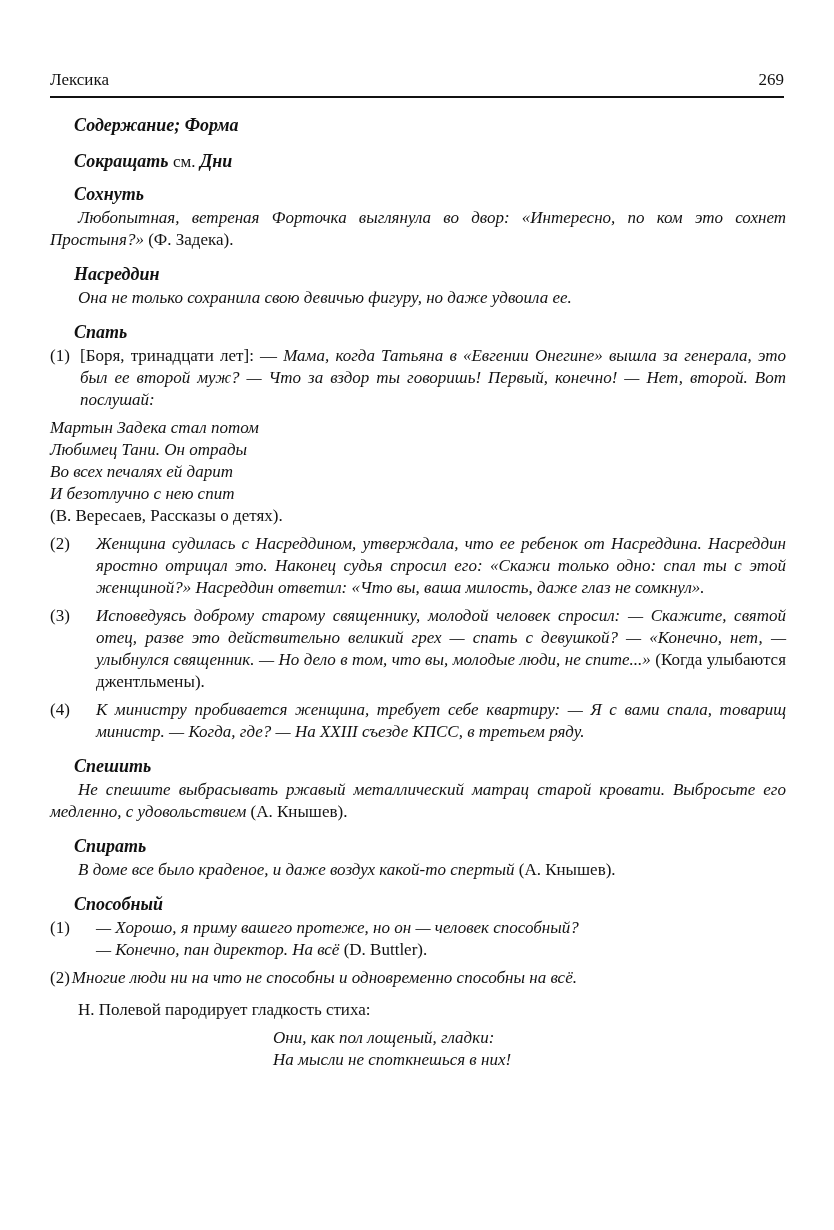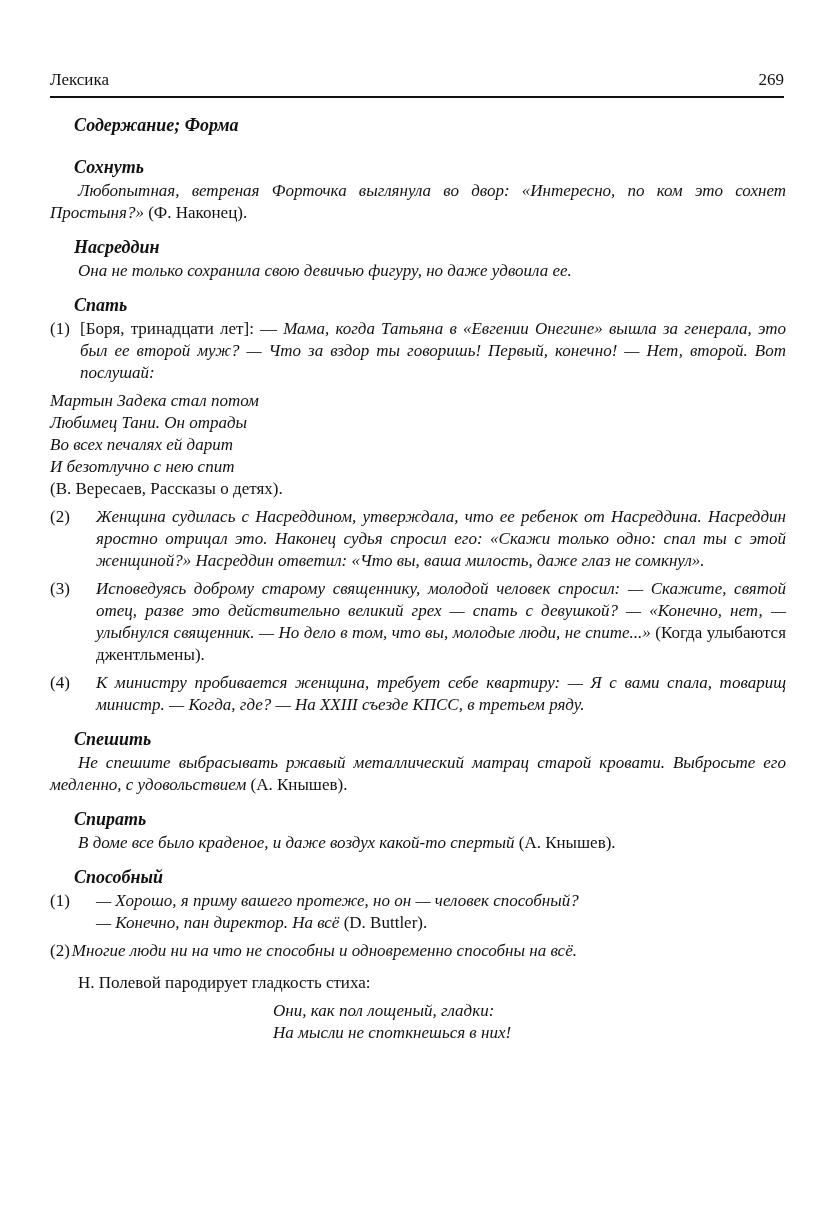--- a/index.html
+++ b/index.html
@@ -33,25 +33,30 @@
     <div class="title">Лексика</div>
     <div class="num">269</div>
   </div>
   <div class="rule"></div>
 
   <div class="content">
 
     <div class="entry-head">Содержание; Форма</div>
     <div class="gap-m"></div>
 
+    <div class="entry-head">
+      <span>Сокращать</span>
+      <span style="font-weight:normal;font-style:normal;font-size:17px;">см.</span>
+      <span>Дни</span>
+    </div>
     <div class="gap-s"></div>
 
     <div class="entry-head">Сохнуть</div>
     <div class="p indent">
-      <span class="it">Любопытная, ветреная Форточка выглянула во двор: «Интересно, по ком это сохнет Простыня?»</span><span> (Ф. Наконец).</span>
+      <span class="it">Любопытная, ветреная Форточка выглянула во двор: «Интересно, по ком это сохнет Простыня?»</span><span> (Ф. Задека).</span>
     </div>
     <div class="gap-m"></div>
 
     <div class="entry-head">Насреддин</div>
     <div class="p indent it">Она не только сохранила свою девичью фигуру, но даже удвоила ее.</div>
     <div class="gap-m"></div>
 
     <div class="entry-head">Спать</div>
     <div class="num-item tight">
       <span class="lbl">(1)</span>

